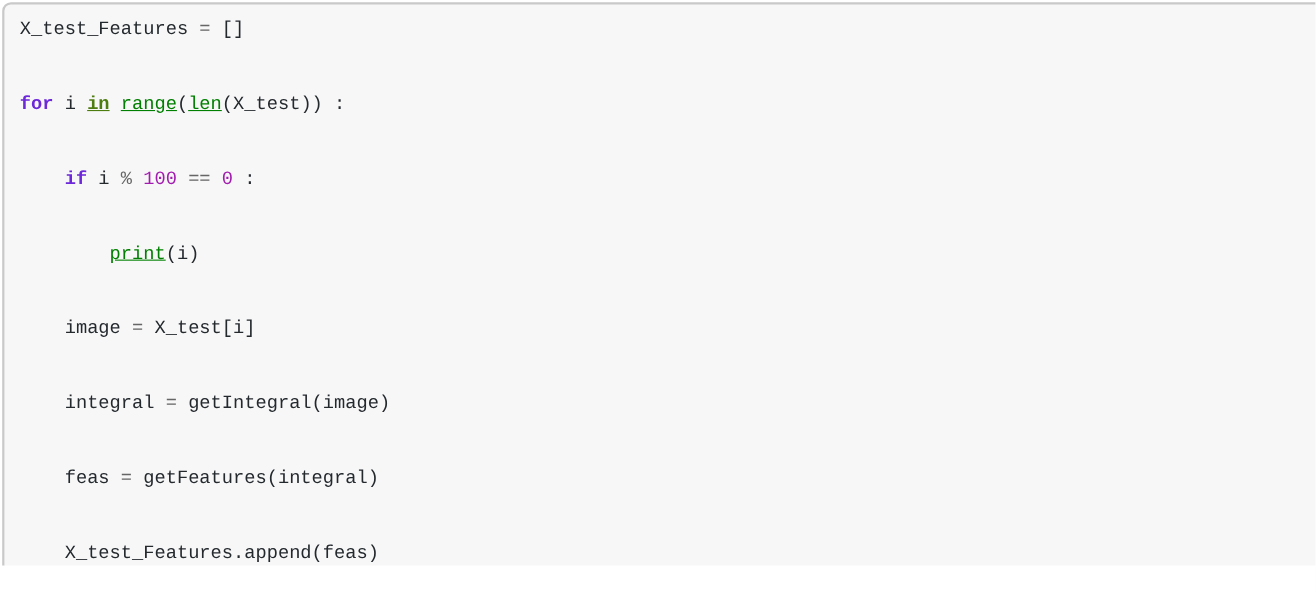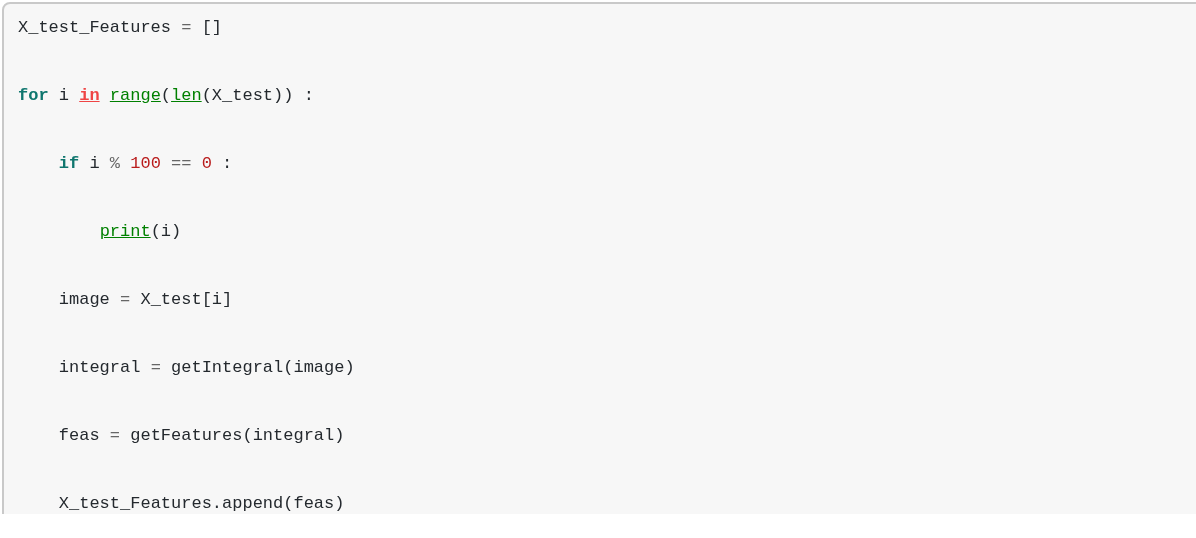--- a/index.html
+++ b/index.html
@@ -35,25 +35,25 @@
     font-size: 17px;
     line-height: 34px;
     color: #24292e;
     white-space: pre;
   }
   .code-line {
     height: 34px;
     white-space: pre;
   }
   
-  .tok-k  { color: #0f766e; font-weight: bold; }  
-  .tok-ow { color: #ef4444; font-weight: bold; text-decoration: underline; }  
+  .tok-k  { color: #6d28d9; font-weight: bold; }  
+  .tok-ow { color: #4d7c0f; font-weight: bold; text-decoration: underline; }  
   .tok-nb { color: #008000; text-decoration: underline; }                     
   .tok-o  { color: #666666; }                     
-  .tok-m  { color: #b91c1c; }                     
+  .tok-m  { color: #a21caf; }                     
   .tok-n  { color: #24292e; }                     
   .tok-p  { color: #24292e; }                     
   .tok-w  { color: #24292e; }                     
 </style>
 </head>
 <body>
 
 <div class="stage">
   <div class="code-cell">
     <div class="code-block"><div class="code-line"><span class="tok-n">X_test_Features</span><span class="tok-w"> </span><span class="tok-o">=</span><span class="tok-w"> </span><span class="tok-p">[]</span></div><div class="code-line">&nbsp;</div><div class="code-line"><span class="tok-k">for</span><span class="tok-w"> </span><span class="tok-n">i</span><span class="tok-w"> </span><span class="tok-ow">in</span><span class="tok-w"> </span><span class="tok-nb">range</span><span class="tok-p">(</span><span class="tok-nb">len</span><span class="tok-p">(</span><span class="tok-n">X_test</span><span class="tok-p">))</span><span class="tok-w"> </span><span class="tok-p">:</span></div><div class="code-line">&nbsp;</div><div class="code-line"><span class="tok-w">    </span><span class="tok-k">if</span><span class="tok-w"> </span><span class="tok-n">i</span><span class="tok-w"> </span><span class="tok-o">%</span><span class="tok-w"> </span><span class="tok-m">100</span><span class="tok-w"> </span><span class="tok-o">==</span><span class="tok-w"> </span><span class="tok-m">0</span><span class="tok-w"> </span><span class="tok-p">:</span></div><div class="code-line">&nbsp;</div><div class="code-line"><span class="tok-w">        </span><span class="tok-nb">print</span><span class="tok-p">(</span><span class="tok-n">i</span><span class="tok-p">)</span></div><div class="code-line">&nbsp;</div><div class="code-line"><span class="tok-w">    </span><span class="tok-n">image</span><span class="tok-w"> </span><span class="tok-o">=</span><span class="tok-w"> </span><span class="tok-n">X_test</span><span class="tok-p">[</span><span class="tok-n">i</span><span class="tok-p">]</span></div><div class="code-line">&nbsp;</div><div class="code-line"><span class="tok-w">    </span><span class="tok-n">integral</span><span class="tok-w"> </span><span class="tok-o">=</span><span class="tok-w"> </span><span class="tok-n">getIntegral</span><span class="tok-p">(</span><span class="tok-n">image</span><span class="tok-p">)</span></div><div class="code-line">&nbsp;</div><div class="code-line"><span class="tok-w">    </span><span class="tok-n">feas</span><span class="tok-w"> </span><span class="tok-o">=</span><span class="tok-w"> </span><span class="tok-n">getFeatures</span><span class="tok-p">(</span><span class="tok-n">integral</span><span class="tok-p">)</span></div><div class="code-line">&nbsp;</div><div class="code-line"><span class="tok-w">    </span><span class="tok-n">X_test_Features</span><span class="tok-p">.</span><span class="tok-n">append</span><span class="tok-p">(</span><span class="tok-n">feas</span><span class="tok-p">)</span></div></div>

